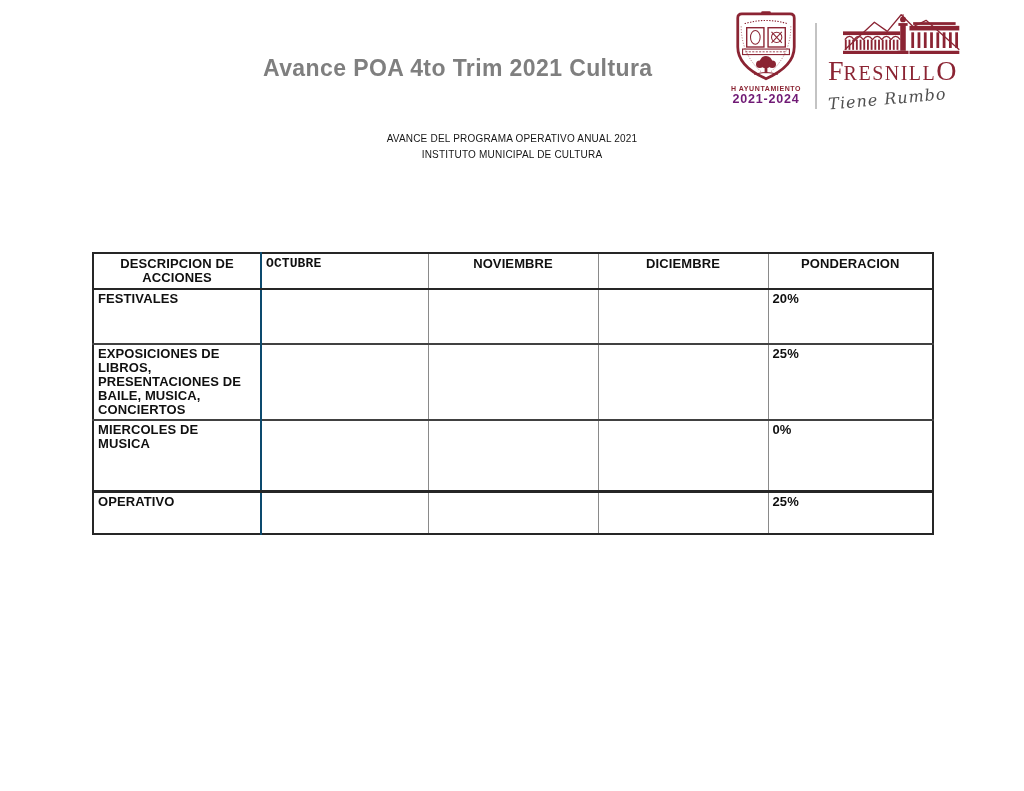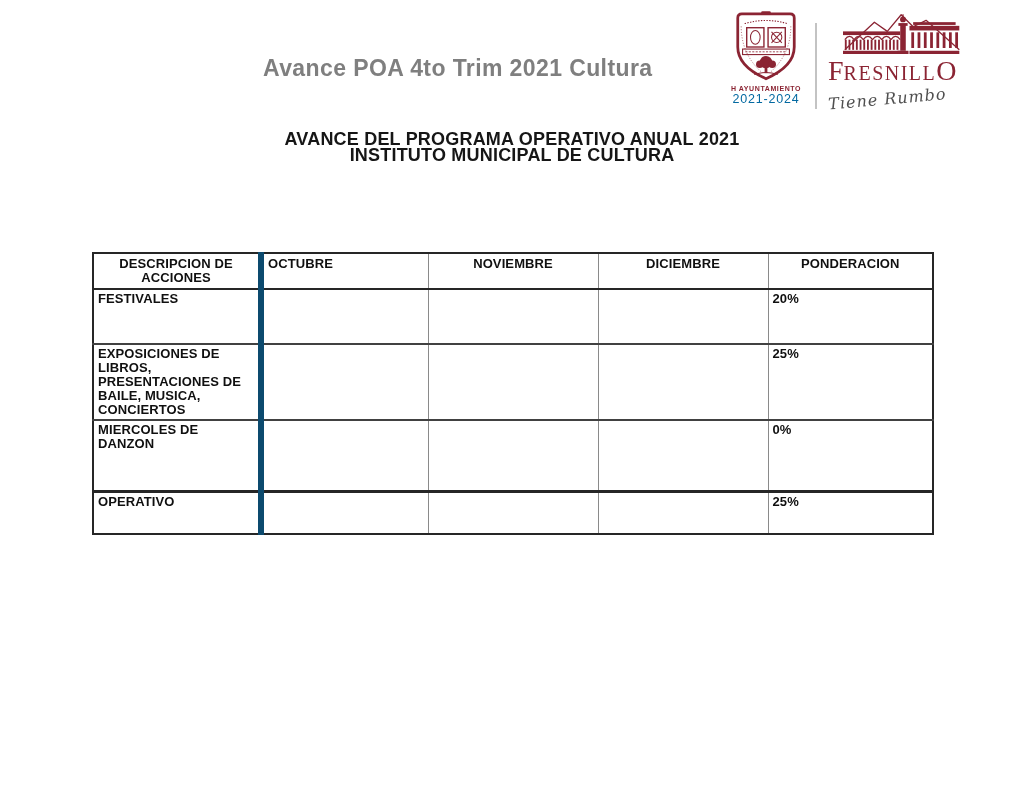--- a/index.html
+++ b/index.html
@@ -11,30 +11,30 @@
     padding-left:48px;
   }
 
   
   .doc-title {
     position:absolute; left:263px; top:55px;
     font-size:23px; font-weight:700; color:#7f7f7f; letter-spacing:0.4px;
   }
   .subtitle {
     position:absolute; left:0; top:131px; width:100%;
-    text-align:center; color:#161616; font-size:18px; font-weight:700;
+    text-align:center; color:#161616; font-size:10px; font-weight:400;
     line-height:16px; letter-spacing:0.2px;
   }
 
   
   .logo { position:absolute; left:726px; top:11px; display:flex; align-items:flex-start; }
   .crest { width:80px; text-align:center; }
   .crest svg { display:block; margin:0 auto; }
   .crest-cap1 { font-size:7px; font-weight:700; color:#8b2433; letter-spacing:0.6px; margin-top:2px; white-space:nowrap; }
-  .crest-cap2 { font-size:12.5px; font-weight:400; color:#0369a1; letter-spacing:0.8px; }
+  .crest-cap2 { font-size:12.5px; font-weight:700; color:#701a75; letter-spacing:0.8px; }
   .logo-divider { width:2px; height:86px; background:#c3c3c3; margin:12px 11px 0 9px; }
   .wordmark-block { width:150px; text-align:left; }
   .wordmark-block svg { display:block; margin:0 auto; }
   .wordmark {
     color:#8b2433; font-family:"Liberation Serif", serif;
     line-height:24px; margin-top:-2px; white-space:nowrap;
   }
   .wm-big { font-size:28px; }
   .wm-mid { font-size:20px; letter-spacing:1.5px; }
   .tagline {
@@ -50,21 +50,21 @@
     border:2px solid #262626;
   }
   .poa th, .poa td {
     vertical-align:top; font-size:13px; font-weight:700; color:#101010;
     padding:2px 4px; line-height:14px; letter-spacing:0.1px;
     border-left:1px solid #8a8a8a; overflow:hidden;
   }
   .poa th { border-bottom:2px solid #262626; text-align:center; padding-top:3px; }
   .poa th.left { text-align:left; }
   .poa th:first-child, .poa td:first-child { border-left:none; }
-  .poa th:nth-child(2), .poa td:nth-child(2) { border-left:6px solid #0c4a6e; }
+  .poa th:nth-child(2), .poa td:nth-child(2) { border-left:2px solid #0c4a6e;font-family:Liberation Mono, monospace; }
   .poa td { border-top:2px solid #414141; }
   .poa tr.row-talleres td { border-top:3px solid #262626; }
   .poa thead tr { height:36px; }
   .poa tbody tr:nth-child(1) { height:55px; }
   .poa tbody tr:nth-child(2) { height:38px; }
   .poa tbody tr:nth-child(3) { height:71px; }
   .poa tbody tr:nth-child(4) { height:43px; }
   .poa tbody tr:nth-child(5) { height:47px; }
   .poa td.desc { padding-right:16px; }
   .poa th .hdr-wrap { display:block; max-width:118px; margin:0 auto; }
@@ -182,21 +182,21 @@
         <td>20%</td>
       </tr>
       <tr>
         <td class="desc">EXPOSICIONES DE LIBROS, PRESENTACIONES DE BAILE, MUSICA, CONCIERTOS</td>
         <td></td>
         <td></td>
         <td></td>
         <td>25%</td>
       </tr>
       <tr>
-        <td class="desc">MIERCOLES DE DANZON</td>
+        <td class="desc">MIERCOLES DE MUSICA</td>
         <td></td>
         <td></td>
         <td></td>
         <td>0%</td>
       </tr>
       <tr class="row-talleres">
         <td class="desc">OPERATIVO</td>
         <td></td>
         <td></td>
         <td></td>

